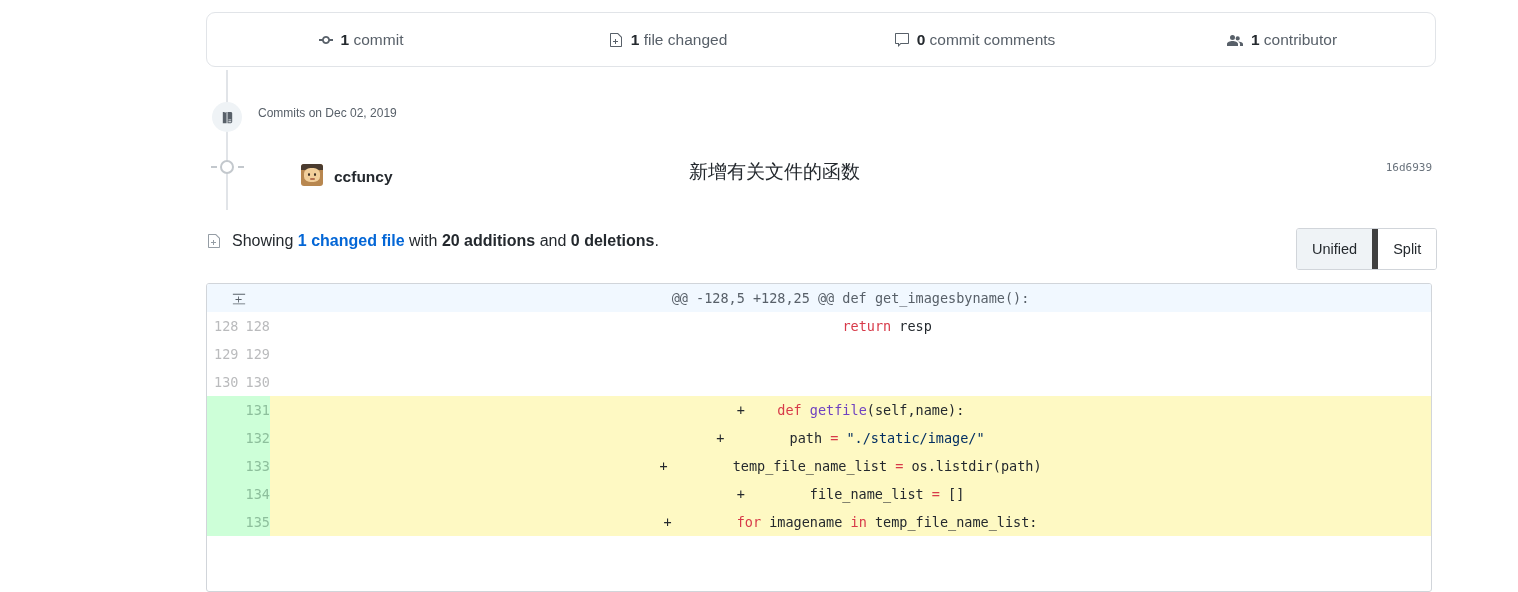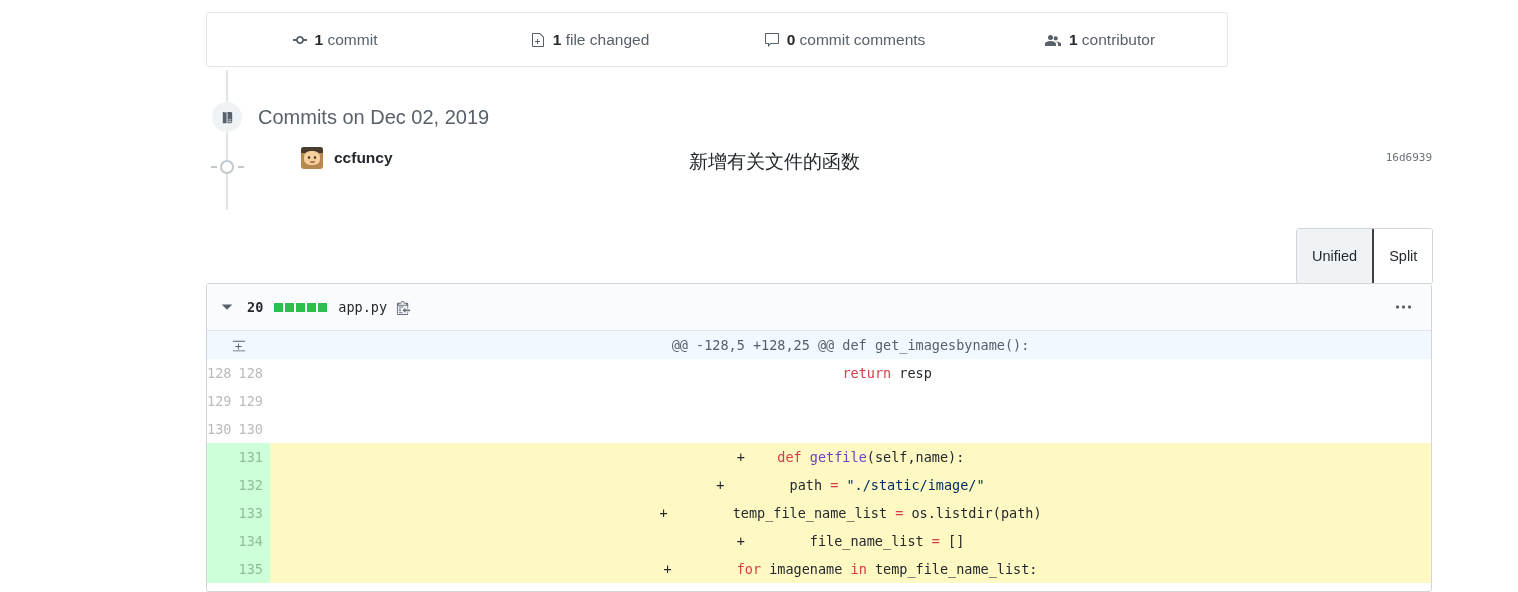--- a/index.html
+++ b/index.html
@@ -9,22 +9,22 @@
     background: #ffffff;
     font-family: "Liberation Sans", sans-serif;
     color: #24292e;
     overflow: hidden;
   }
   .page { position: relative; width: 1518px; height: 592px; }
 
   
   .summary-bar {
     position: absolute; left: 206px; top: 12px;
-    width: 1022px; height: 55px;
-    border: 1px solid #e1e4e8; border-radius: 3px;
+    width: 1230px; height: 55px;
+    border: 1px solid #e1e4e8; border-radius: 9px;
     background: #fff;
     display: flex; align-items: center;
   }
   .summary-item {
     flex: 1 1 0;
     display: flex; align-items: center; justify-content: center;
     gap: 7px;
     font-size: 15.5px; color: #586069; white-space: nowrap;
   }
   .summary-item .num { font-weight: 700; color: #24292e; }
@@ -38,37 +38,37 @@
   }
   .tl-badge {
     position: absolute; left: 6px; top: 32px;
     width: 30px; height: 30px; border-radius: 50%;
     background: #eff3f6;
     display: flex; align-items: center; justify-content: center;
     color: #586069;
   }
   .tl-date {
     position: absolute; left: 52px; top: 36px;
-    font-size: 20px; color: #586069;
+    font-size: 12px; color: #586069;
   }
   .tl-node {
     position: absolute; left: 14px; top: 90px;
     width: 14px; height: 14px; border-radius: 50%;
     background: #fff; border: 2px solid #c3c8cd;
   }
   .tl-node-dash {
     position: absolute; top: 96px; width: 6px; height: 2px; background: #c3c8cd;
   }
   .tl-node-dash.left { left: 5px; }
   .tl-node-dash.right { left: 32px; }
 
   .commit-row {
-    position: absolute; left: 48px; top: 70px;
+    position: absolute; left: 48px; top: 80px;
     width: 1178px; height: 36px;
-    display: flex; align-items: center; padding-left: 47px;
+    display: flex; align-items: flex-end; padding-left: 47px;
   }
   .avatar {
     width: 22px; height: 22px; border-radius: 3px; flex: 0 0 auto;
     background: #b8874f; position: relative; overflow: hidden;
   }
   .avatar .hair-top { position: absolute; left: 0; top: 0; width: 22px; height: 6px; background: #4a3b2f; }
   .avatar .face { position: absolute; left: 3px; top: 4px; width: 16px; height: 14px; border-radius: 40%; background: #f2cf9b; }
   .avatar .eye { position: absolute; top: 9px; width: 2px; height: 3px; background: #3a2c22; border-radius: 50%; }
   .avatar .eye.l { left: 7px; }
   .avatar .eye.r { left: 13px; }
@@ -95,25 +95,25 @@
   }
   .showing .ico { color: #959da5; display: inline-flex; }
   .showing .link { color: #0366d6; font-weight: 700; }
   .showing .bold { font-weight: 700; }
 
   .diff-toggle {
     position: absolute; left: 1296px; top: 228px;
     display: flex; border: 1px solid #d1d5da; border-radius: 3px; overflow: hidden;
   }
   .diff-toggle div {
-    padding: 19px 15px; font-size: 14.5px; color: #24292e;
+    padding: 12px 15px; font-size: 14.5px; color: #24292e;
     background: #fff; cursor: pointer;
   }
   .diff-toggle div.sel { background: #eff3f6; font-weight: 400; }
-  .diff-toggle div + div { border-left: 2px solid #404040; }
+  .diff-toggle div + div { border-left: 6px solid #404040; }
 
   
   .filebox {
     position: absolute; left: 206px; top: 283px;
     width: 1226px; height: 309px;
     border: 1px solid #d1d5da; border-radius: 3px;
     background: #fff; overflow: hidden;
   }
   .file-header {
     height: 47px; background: #fafbfc;
@@ -140,21 +140,21 @@
   .kebab i { width: 3px; height: 3px; background: #586069; display: block; border-radius: 1px; }
 
   
   table.diff { width: 100%; border-collapse: collapse; table-layout: fixed; }
   table.diff td {
     font-family: "DejaVu Sans Mono", monospace;
     font-size: 13.5px; line-height: 20px;
     padding: 4px 0; vertical-align: top;
   }
   td.ln {
-    width: 63px; padding-right: 11px;
+    width: 63px; text-align: right; padding-right: 11px;
     color: #babbbd; user-select: none; font-size: 13.5px;
   }
   td.code { padding-left: 10px; white-space: pre; color: #24292e; text-align: center; }
 
   tr.hunk td { background: #f1f8ff; }
   tr.hunk td.ln { color: #586069; text-align: center; padding-right: 0; }
   tr.hunk td.code { color: #586069; }
   tr.hunk .expand-ico { display: inline-flex; vertical-align: -3px; color: #586069; }
 
   tr.ctx td { background: #fff; }
@@ -234,54 +234,38 @@
         <div class="eye l"></div>
         <div class="eye r"></div>
         <div class="mouth"></div>
       </div>
       <div class="commit-author">ccfuncy</div>
       <div class="commit-msg">新增有关文件的函数</div>
       <div class="commit-sha">16d6939</div>
     </div>
   </div>
 
+  <div class="showing">
+    <span class="ico">
+      <svg width="16" height="16" viewBox="0 0 12 16" fill="currentColor">
+          <path d="M8 1H1c-.55 0-1 .45-1 1v12c0 .55.45 1 1 1h10c.55 0 1-.45 1-1V5L8 1zm3 13H1V2h6.5L11 5.5V14zM6 7H5v2H3v1h2v2h1v-2h2V9H6V7z"></path>
+        </svg>
+    </span>
+    <span>
+      <span>Showing </span><span class="link">1 changed file</span><span> with </span><span class="bold">20 additions</span><span> and </span><span class="bold">0 deletions</span><span>.</span>
+    </span>
+  </div>
 
   <div class="diff-toggle">
     <div class="sel">Unified</div>
     <div>Split</div>
   </div>
 
   <div class="filebox">
 
-    <div class="file-header">
-      <span class="chev">
-        <svg width="14" height="14" viewBox="0 0 12 16" fill="currentColor">
-            <path d="M6 11L0 5h12l-6 6z"></path>
-          </svg>
-      </span>
-      <span class="addcount">20</span>
-      <span class="diffstat">
-          <span style="background: rgb(44, 190, 78);"></span>
-          <span style="background: rgb(44, 190, 78);"></span>
-          <span style="background: rgb(44, 190, 78);"></span>
-          <span style="background: rgb(44, 190, 78);"></span>
-          <span style="background: rgb(44, 190, 78);"></span>
-        </span>
-      <span class="filename">app.py</span>
-      <span class="copy-ico">
-        <svg width="15" height="15" viewBox="0 0 14 16" fill="currentColor">
-            <path d="M2 13h4v1H2v-1zm5-6H2v1h5V7zm2 3V8l-3 3 3 3v-2h5v-2H9zM4.5 9H2v1h2.5V9zM2 12h2.5v-1H2v1zm9 1h1v2c-.02.28-.11.52-.3.7-.19.18-.42.28-.7.3H1c-.55 0-1-.45-1-1V4c0-.55.45-1 1-1h3c0-1.11.89-2 2-2 1.11 0 2 .89 2 2h3c.55 0 1 .45 1 1v5h-1V6H1v9h10v-2zM2 5h8c0-.55-.45-1-1-1H8c-.55 0-1-.45-1-1 0-.55-.45-1-1-1-.55 0-1 .45-1 1 0 .55-.45 1-1 1H3c-.55 0-1 .45-1 1z"></path>
-          </svg>
-      </span>
-      <span class="kebab">
-        <i></i>
-          <i></i>
-          <i></i>
-      </span>
-    </div>
 
     <table class="diff">
       <tbody>
           <tr class="hunk">
             <td class="ln" colspan="2"><span class="expand-ico">
                 <svg width="14" height="14" viewBox="0 0 14 16" fill="currentColor">
                   <path d="M6 9H3V8h3V5h1v3h3v1H7v3H6V9z"></path>
                   <path d="M0 2h14v1H0V2zm0 11h14v1H0v-1z"></path>
                 </svg>
               </span></td>

